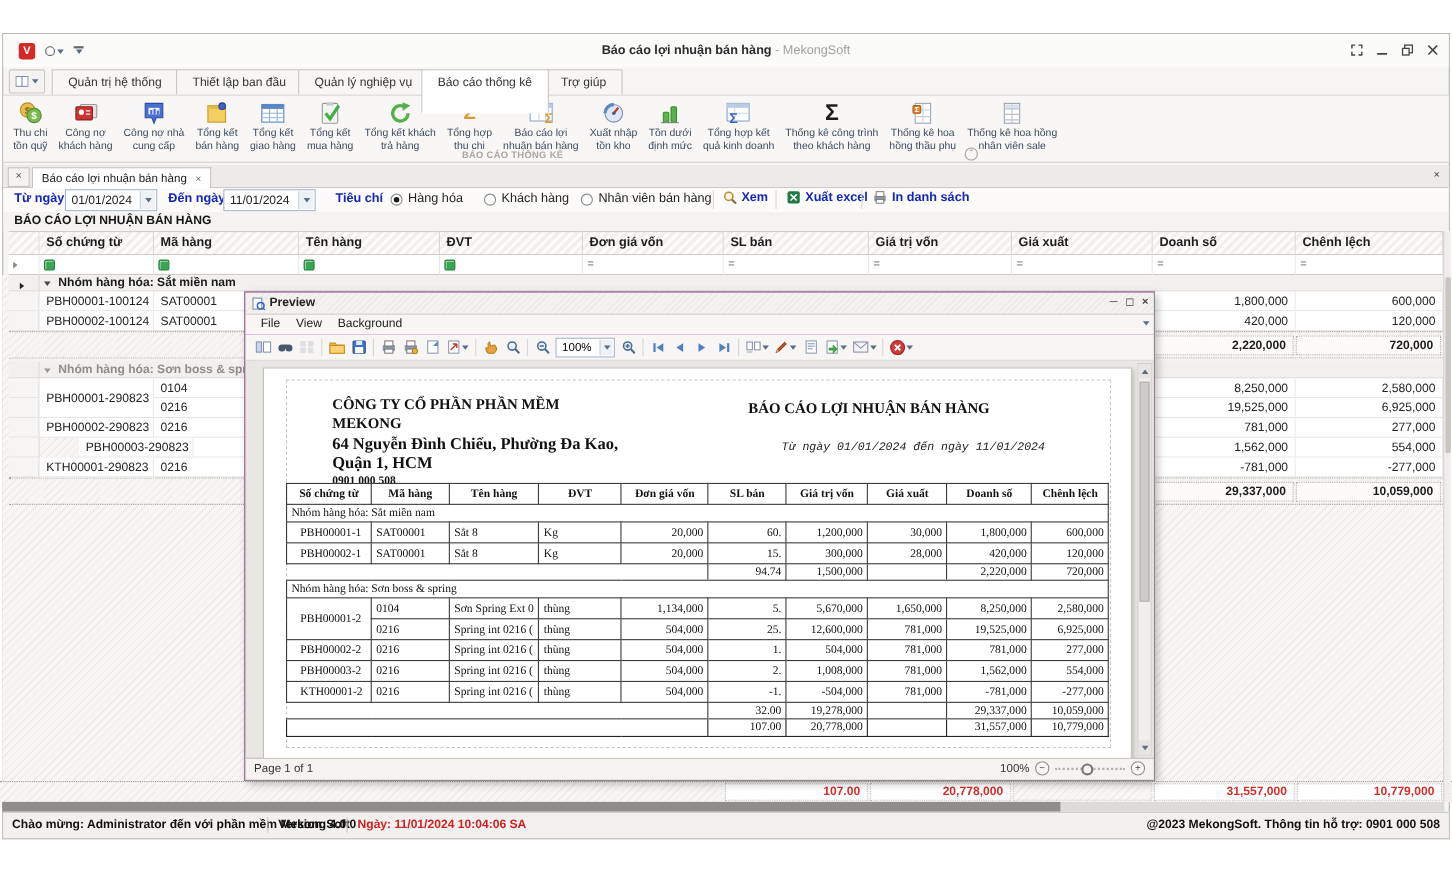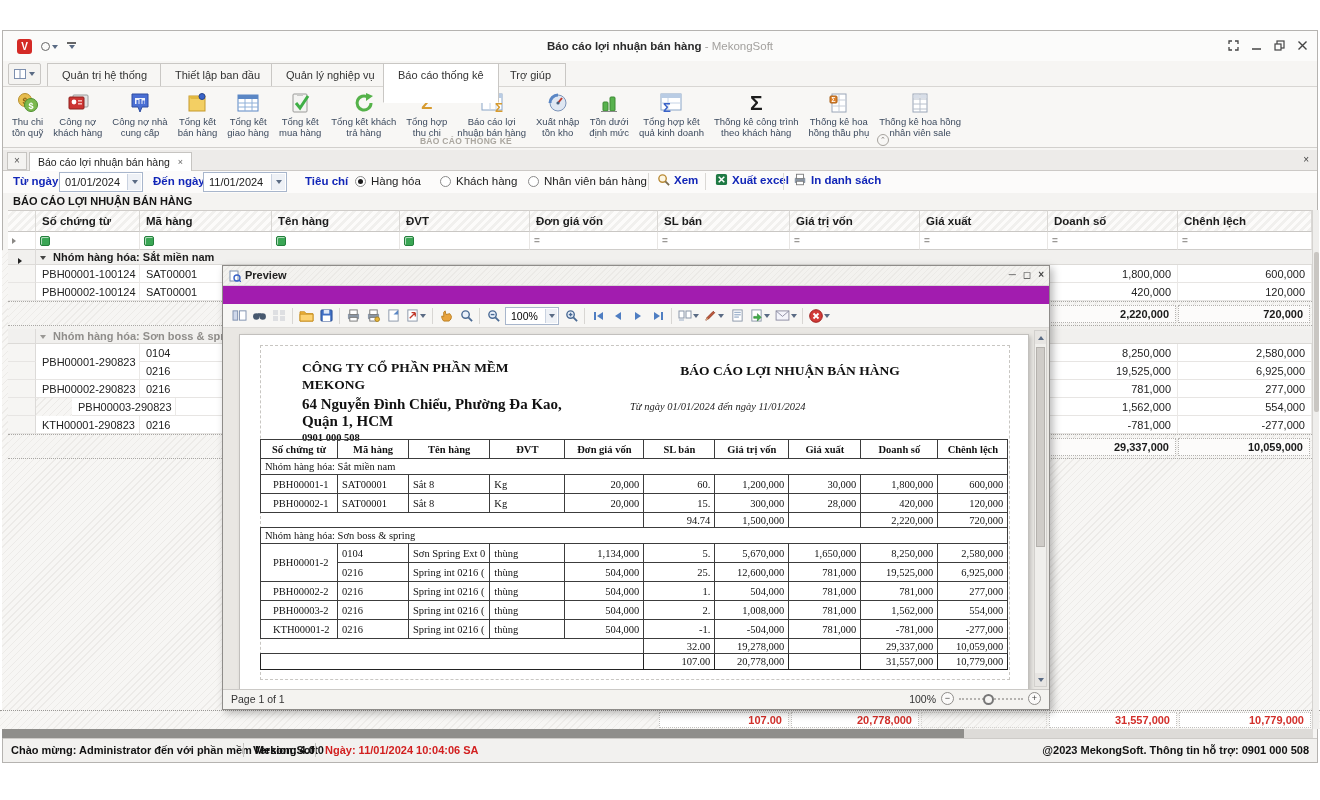--- a/index.html
+++ b/index.html
@@ -139,22 +139,22 @@
   #pv-client { position:absolute; left:0; top:62px; right:0; bottom:20px; background:#e9e7e3; overflow:hidden; }
   #pv-page { position:absolute; left:16px; top:6px; width:790px; height:357px; background:#fff;
     border:1px solid #c2c0bd; box-shadow:2px 2px 4px rgba(0,0,0,.18); }
   #pv-margins { position:absolute; left:20px; top:10px; width:750px; height:335px; border:1px dashed #c8c6c2; }
   #pv-company { position:absolute; left:62px; top:24px; width:260px; font-family:"Liberation Serif","DejaVu Serif",serif; color:#111; }
   #pv-company .nm { font-size:13.5px; font-weight:bold; line-height:17px; white-space:pre-line; }
   #pv-company .ad { font-size:15px; font-weight:bold; margin-top:3px; }
   #pv-company .ph { font-size:10.5px; font-weight:bold; margin-top:2px; }
   #pv-rtitle { position:absolute; left:390px; top:28px; width:320px; text-align:center;
     font-family:"Liberation Serif","DejaVu Serif",serif; font-size:13.5px; font-weight:bold; color:#111; }
-  #pv-rsub { position:absolute; left:390px; top:66px; width:320px; text-align:left;
-    font-family:Liberation Serif, serif; font-size:10.5px; font-style:italic; color:#222; }
+  #pv-rsub { position:absolute; left:390px; top:66px; width:320px; text-align:right;
+    font-family:Liberation Mono, monospace; font-size:10.5px; font-style:italic; color:#222; }
   #report-holder { position:absolute; left:20px; top:104px; }
   table.prt { border-collapse:collapse; table-layout:fixed; font-family:"Liberation Serif","DejaVu Serif",serif; color:#111; }
   .prt th, .prt td { border:1px solid #3c3c3c; font-size:10.5px; padding:0 4px; height:19px; overflow:hidden; white-space:nowrap; }
   .prt th { font-weight:bold; text-align:center; }
   .prt tr.prg td { height:16px; border-left:1px solid #3c3c3c; border-right:1px solid #3c3c3c; }
   .prt td.num { text-align:right; }
   .prt td.txt { text-align:left; }
   .prt td.c0 { padding-left:12px; }
   .prt tr.prs td { height:15px; }
   .prt td.nob { border-left:none; border-right:none; }
@@ -586,20 +586,26 @@
         <circle cx="8" cy="8" r="3" fill="none" stroke="#3a63c8" stroke-width="1.4"></circle>
         <line x1="10" y1="10" x2="12" y2="12" stroke="#3a63c8" stroke-width="1.4"></line>
       </svg>
     <span class="t">Preview</span>
     <div id="pv-btns">
       <span>─</span>
       <span>◻</span>
       <span style="font-weight:bold;">×</span>
     </div>
   </div>
+  <div id="pv-menus">
+    <span class="m" style="left:14px;">File</span>
+    <span class="m" style="left:46px;">View</span>
+    <span class="m" style="left:84px;">Background</span>
+    <span class="tdn" id="pv-menucar"></span>
+  </div>
   <div id="pv-toolbar">
     <span class="tbi">
         <svg width="15" height="13" viewBox="0 0 16 14">
           <rect x="1" y="2" width="5" height="10" fill="#cfd8ea" stroke="#7d8fae"></rect>
           <rect x="8" y="2" width="7" height="10" fill="#fff" stroke="#7d8fae"></rect>
         </svg>
       </span>
     <span class="tbi">
         <svg width="15" height="11" viewBox="0 0 16 12">
           <circle cx="4.5" cy="7" r="3.5" fill="#47586e"></circle>

